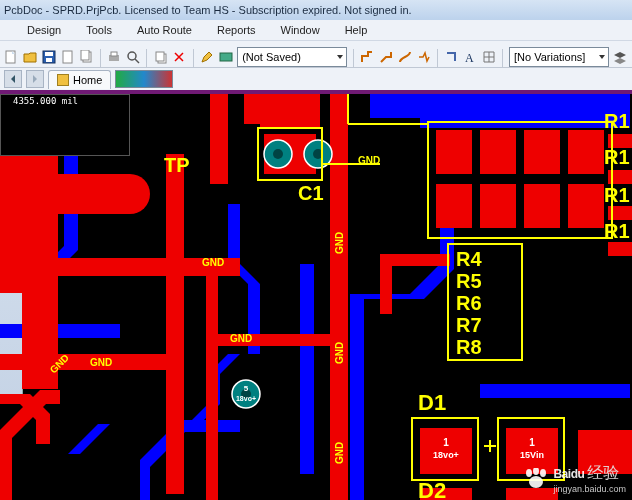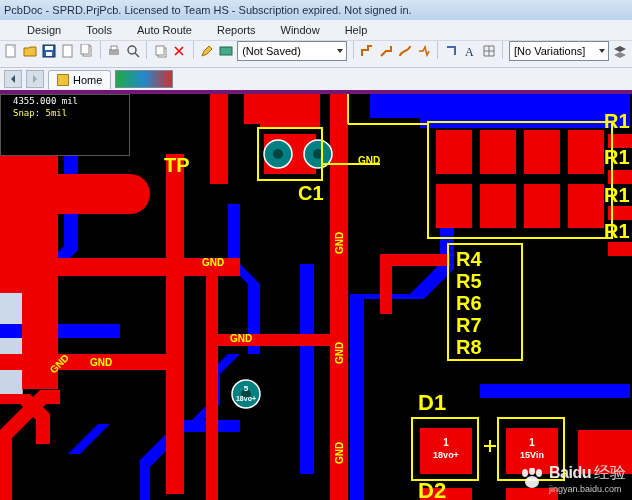--- a/index.html
+++ b/index.html
@@ -1,20 +1,20 @@
 <!DOCTYPE html>
 <html><head>
 <meta charset="utf-8">
 <style>
   html, body { margin: 0; padding: 0; font-family: Tahoma, "Segoe UI", sans-serif; font-size: 11px; color: #000; overflow: hidden; width: 632px; height: 500px; background: #e8eef6; }
   .titlebar { height: 20px; background: linear-gradient(#d6e4f4, #bcd2ec); display: flex; align-items: center; padding-left: 4px; color: #1a2b40; }
   .titlebar .title { white-space: nowrap; }
   .menubar { height: 20px; background: #eef2f8; display: flex; align-items: center; gap: 10px; padding: 0 12px; }
   .menubar span { color: #222; padding-left: 15px; }
-  .toolbar { height: 26px; background: #eef2f8; border-top: 1px solid #d0d8e4; border-bottom: 1px solid #c0c8d4; display: flex; align-items: flex-start; gap: 4px; padding: 0 4px; }
+  .toolbar { height: 26px; background: #eef2f8; border-top: 1px solid #d0d8e4; border-bottom: 1px solid #c0c8d4; display: flex; align-items: flex-end; gap: 4px; padding: 0 4px; }
   .tbtn { width: 20px; height: 20px; display: flex; align-items: center; justify-content: center; }
   .tbtn svg { width: 14px; height: 14px; }
   .sep { width: 1px; height: 18px; background: #c0c8d4; margin: 0 2px; }
   .dropdown { height: 18px; background: #fff; border: 1px solid #7a8a9a; display: flex; align-items: center; padding: 0 14px 0 4px; position: relative; font-size: 11px; min-width: 70px; }
   .dropdown::after { content: ""; position: absolute; right: 3px; top: 7px; border-left: 3px solid transparent; border-right: 3px solid transparent; border-top: 4px solid #333; }
   .tabbar { height: 22px; background: #eef2f8; display: flex; align-items: center; gap: 4px; padding: 0 4px; border-bottom: 6px solid #701a75; }
   .navbtn { width: 16px; height: 16px; background: #d6dee8; border: 1px solid #a8b4c4; display: flex; align-items: center; justify-content: center; }
   .tab { height: 18px; background: #f7f9fb; border: 1px solid #a8b4c4; border-bottom: none; padding: 0 8px; display: flex; align-items: center; gap: 4px; border-radius: 3px 3px 0 0; }
   .tab .ico { width: 10px; height: 10px; background: #f0c040; border: 1px solid #a08020; }
   .thumb { width: 56px; height: 16px; background: linear-gradient(90deg,#2a4,#28c,#c33); border: 1px solid #7a8a9a; }
@@ -24,21 +24,21 @@
   .overview .coord { color: #fff; font-size: 9px; padding: 1px 12px; font-family: Consolas, monospace; }
   .overview .coord.y { color: #ff6; }
   .pcb { position: absolute; left: 0; top: 0; width: 632px; height: 406px; }
   .silk { fill: none; stroke: #ff0; stroke-width: 2; }
   .silktxt { font-family: Arial, sans-serif; font-weight: 600; fill: #ff0; stroke: none; }
   .nettxt  { font-family: Arial, sans-serif; font-weight: 600; fill: #fff; }
   .top-cu { fill: #e00; }
   .bot-cu { fill: #00f; }
   .via { fill: #008080; stroke: #fff; stroke-width: 1.5; }
   .watermark { position: absolute; right: 6px; bottom: 6px; z-index: 20; display: flex; align-items: center; gap: 4px; opacity: 0.9; pointer-events: none; }
-  .watermark .logo { font-size: 16px; color: #fff; font-weight: 700; letter-spacing: -0.5px; }
+  .watermark .logo { font-size: 12px; color: #fff; font-weight: 700; letter-spacing: -0.5px; }
   .watermark .paw { width: 26px; height: 22px; }
   .watermark .sub { font-size: 9px; color: #ddd; }
 </style>
 </head>
 <body>
 
 <div class="titlebar">
   <span class="title">PcbDoc - SPRD.PrjPcb. Licensed to Team HS - Subscription expired. Not signed in.</span>
 </div>
 
@@ -184,21 +184,20 @@
     <span class="ico"></span>
     <span>Home</span>
   </div>
   <div class="thumb"></div>
 </div>
 
 <div class="canvas-wrap">
   <div class="side-panel"></div>
   <div class="overview">
     <div class="coord">4355.000 mil</div>
-    <div class="coord y">Snap: 5mil</div>
   </div>
 
   <svg class="pcb" viewBox="0 0 632 406">
 
     <g>
       <rect class="bot-cu" x="370" y="0" width="260" height="24"></rect>
       <rect class="bot-cu" x="420" y="20" width="210" height="14"></rect>
       <path class="bot-cu" d="M0 360 h80 l30 -30 h90 l20 -20 v-30 l20 -20 h20 v-70 l-20 -20 v-60 h-12 v60 l20 20 v70 h-20 l-20 20 v30 l-20 20 h-90 l-30 30 H0 z"></path>
       <rect class="bot-cu" x="0" y="230" width="120" height="14"></rect>
       <rect class="bot-cu" x="300" y="170" width="14" height="210"></rect>

